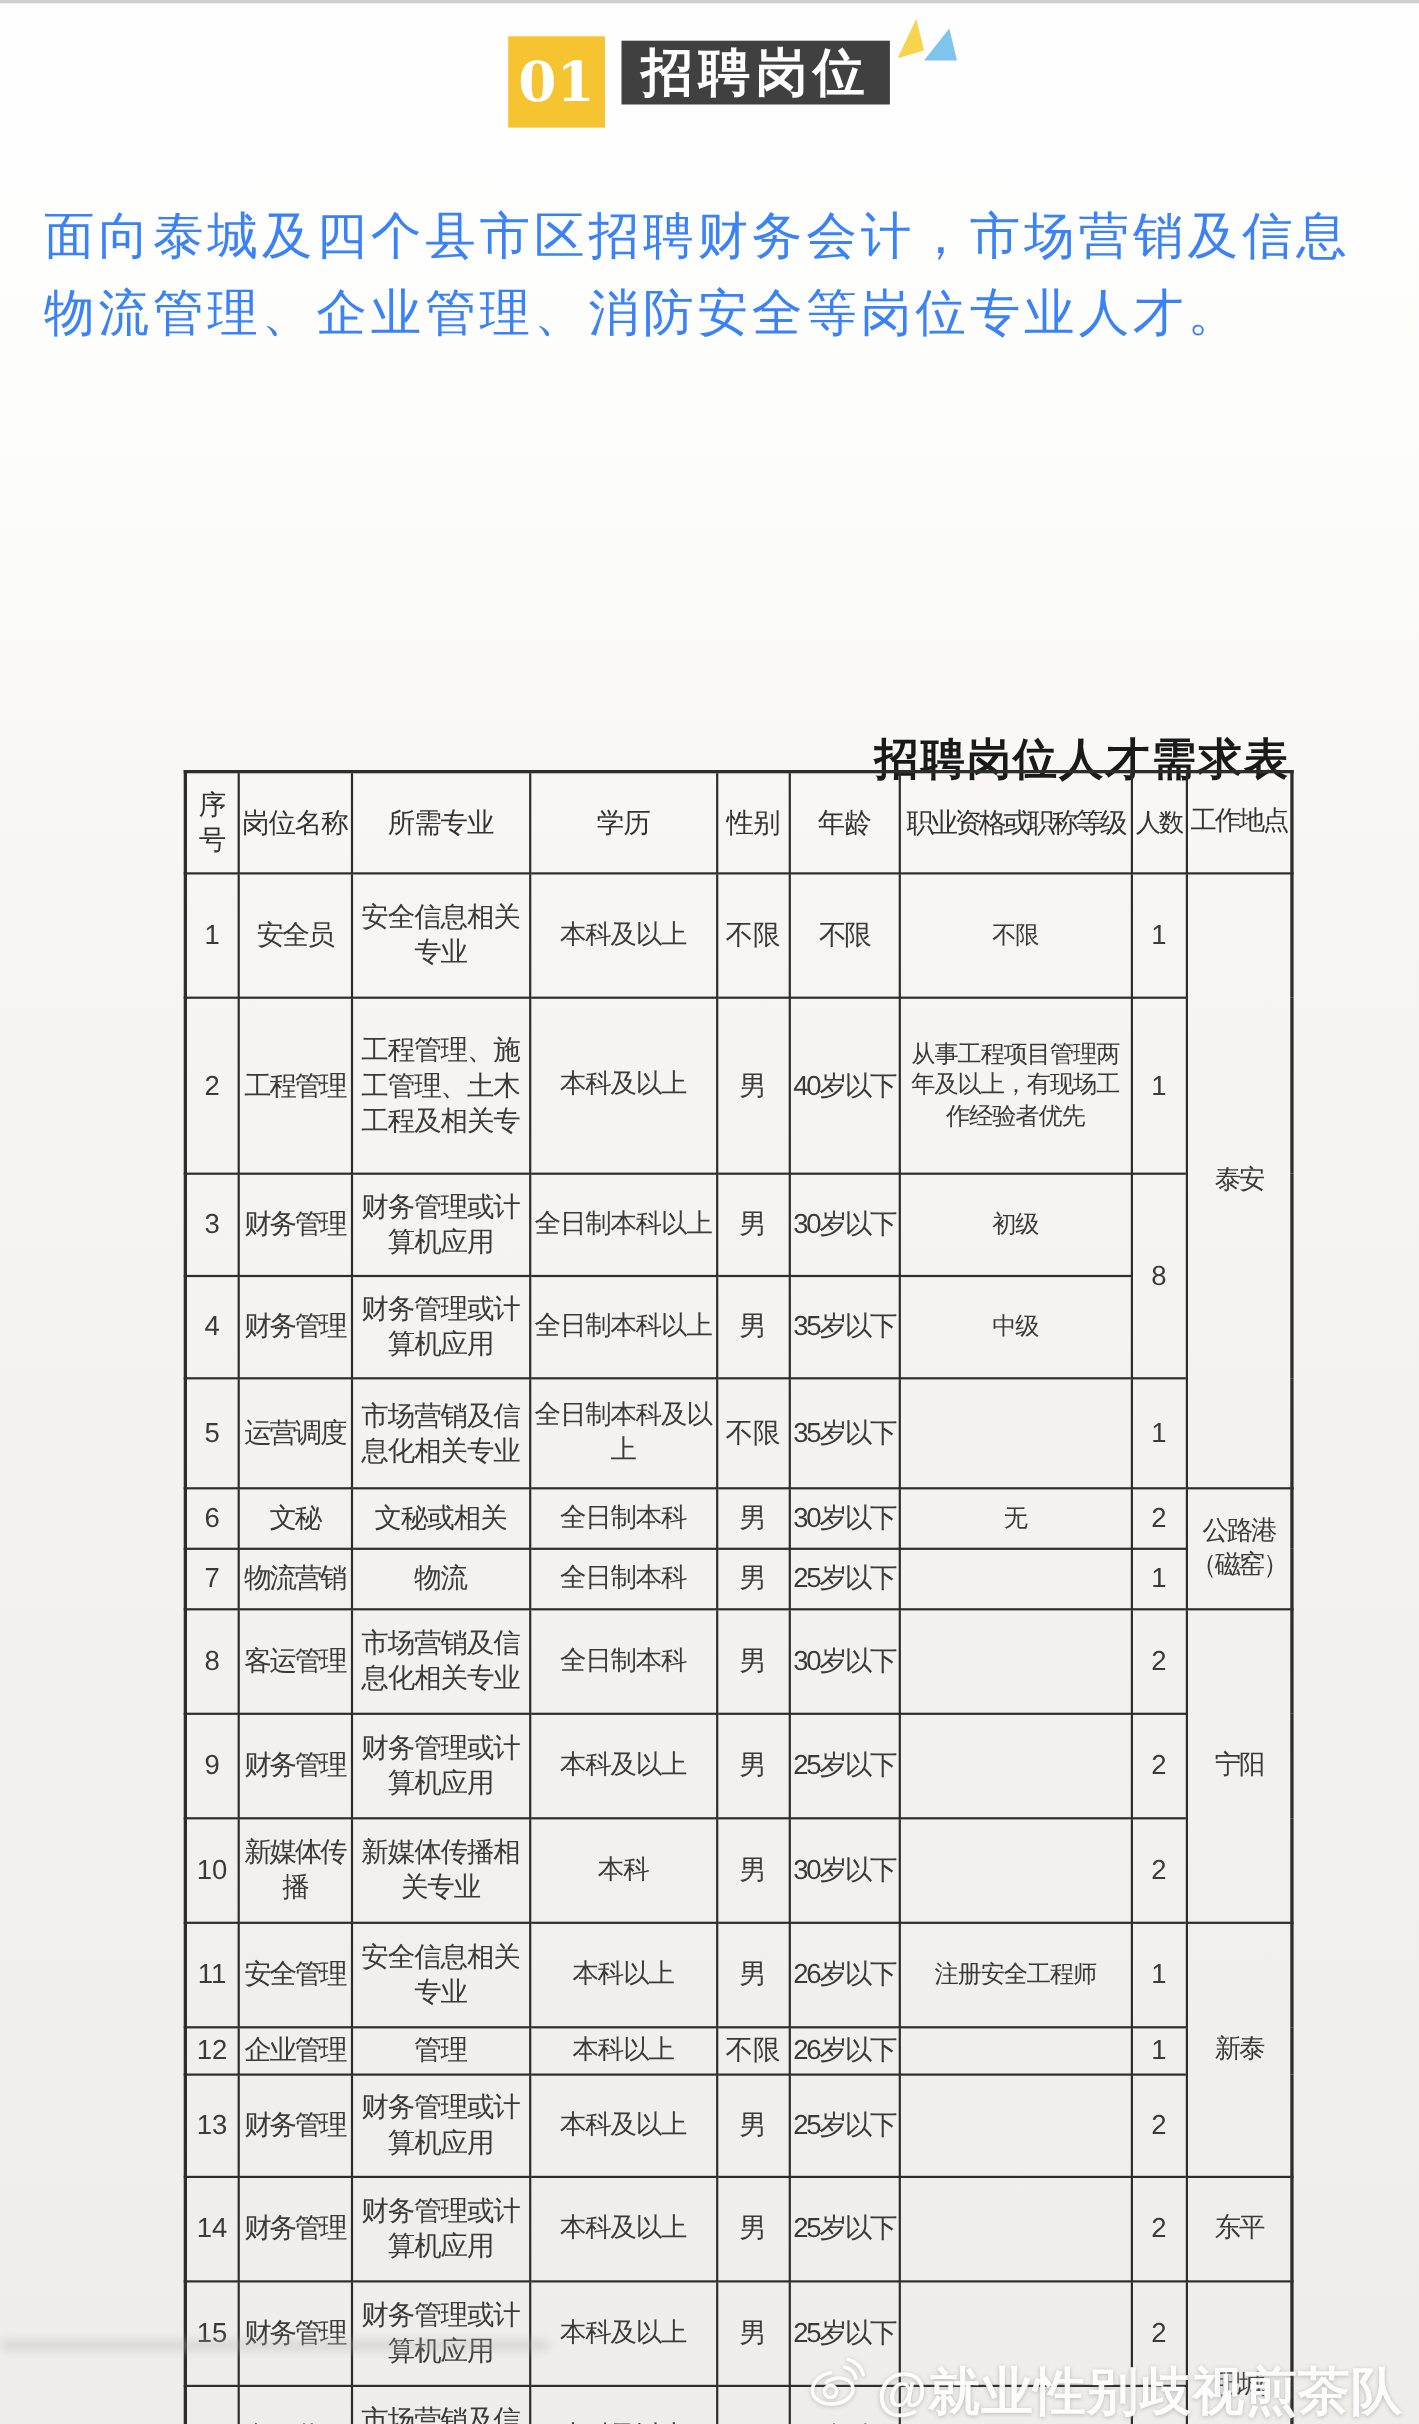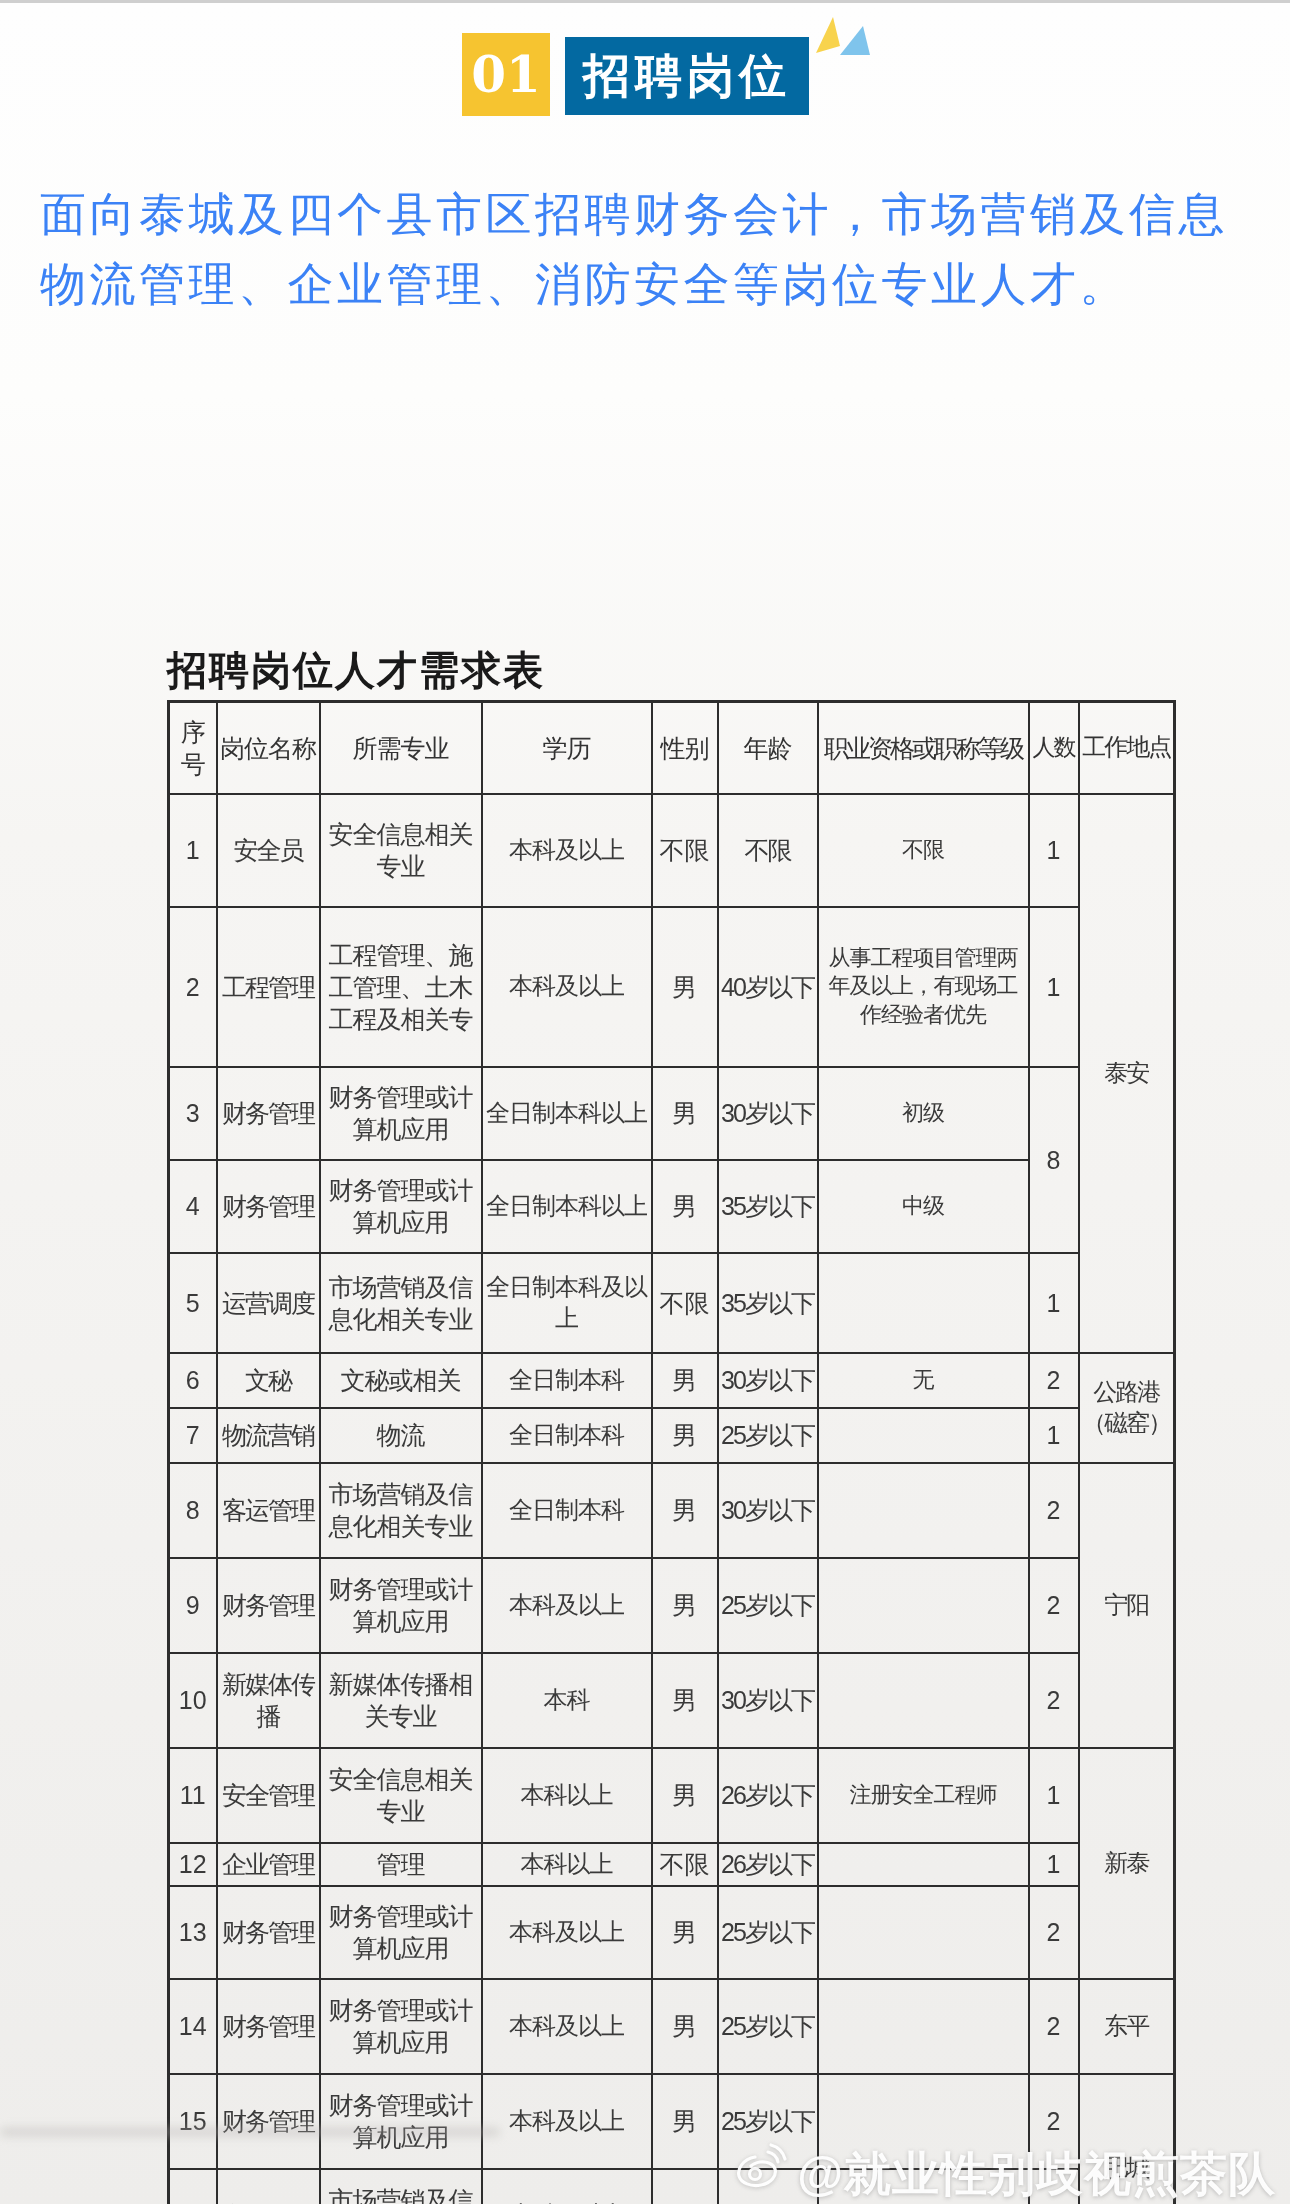--- a/index.html
+++ b/index.html
@@ -9,35 +9,35 @@
     background:linear-gradient(180deg,#fefefe 0%,#fdfdfc 18%,#f6f5f3 38%,#f2f1ef 70%,#eeedeb 100%);
     border-top:3px solid #cfcfcf;box-sizing:border-box;
   }
   
   .badge-num{
     position:absolute;left:462px;top:30px;width:88px;height:83px;
     background:#f6c430;color:#ffffff;display:flex;align-items:center;justify-content:center;
     font-family:"DejaVu Serif",serif;font-size:50px;font-weight:bold;
   }
   .badge-label{
-    position:absolute;left:565px;top:34px;width:244px;height:78px;
-    background:#0369a1;color:#ffffff;display:flex;align-items:center;justify-content:center;
+    position:absolute;left:565px;top:34px;width:244px;height:58px;
+    background:#404040;color:#ffffff;display:flex;align-items:center;justify-content:center;
     font-size:47px;font-weight:bold;letter-spacing:5px;
   }
   .tri-decor{position:absolute;left:816px;top:12px;width:66px;height:46px;}
   
   .intro{
     position:absolute;left:40px;top:176px;width:1220px;
     color:#3b82f6;font-size:46px;line-height:70px;letter-spacing:3.5px;
   }
   .intro div{height:70px;white-space:nowrap;}
   
   .tbl-title{
-    position:absolute;left:167px;top:640px;width:1006px;height:52px;
-    text-align:left;font-size:40px;font-weight:bold;color:#1a1a1a;letter-spacing:2px;
+    position:absolute;left:167px;top:660px;width:1006px;height:52px;
+    text-align:right;font-size:40px;font-weight:bold;color:#1a1a1a;letter-spacing:2px;
   }
   .tbl-wrap{position:absolute;left:167px;top:697px;}
   table{border-collapse:collapse;table-layout:fixed;width:1006px;border:3px solid #2d2d2d;}
   th,td{
     border:2px solid #2d2d2d;text-align:center;vertical-align:middle;
     padding:1px 2px;color:#3a3a3a;font-size:25px;line-height:1.28;
     overflow:hidden;word-break:break-word;
   }
   thead tr{height:92px;}
   th{font-weight:normal;color:#333;letter-spacing:-1px;}

